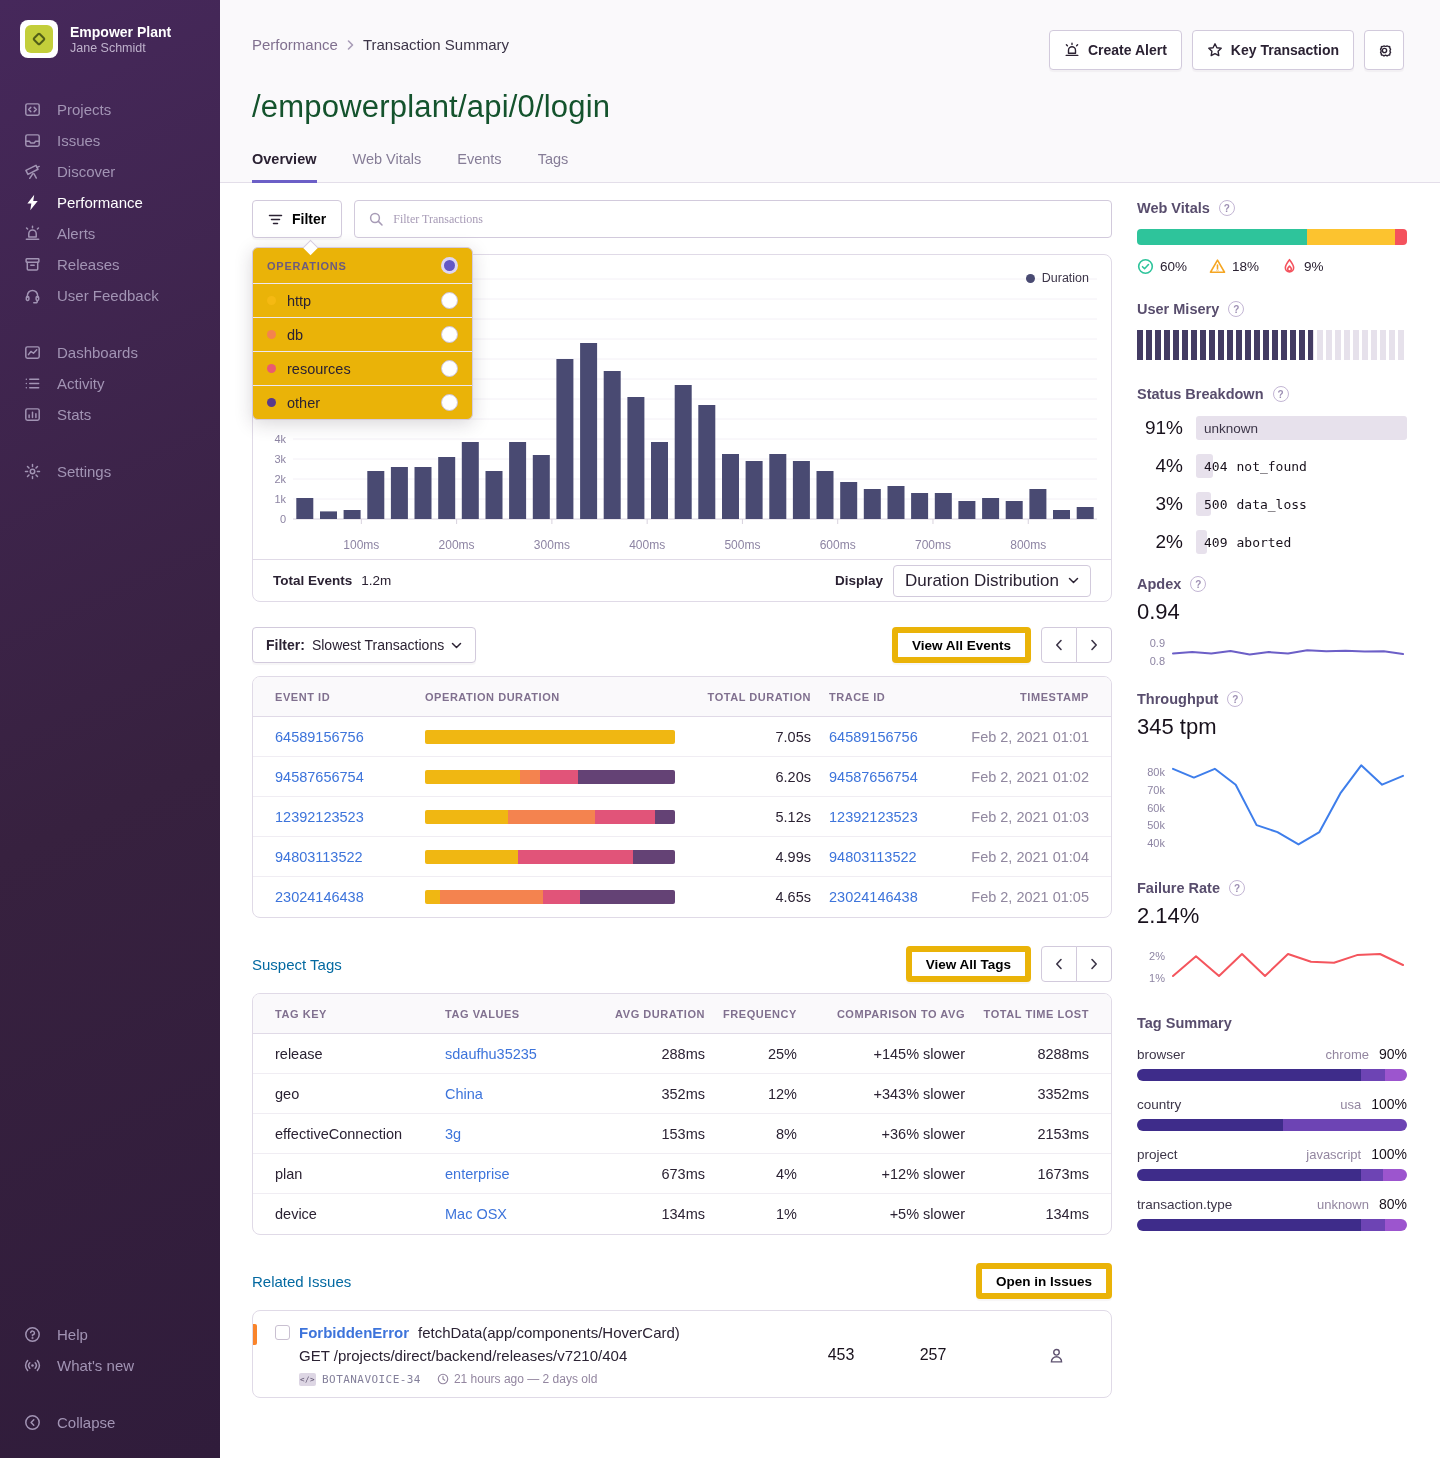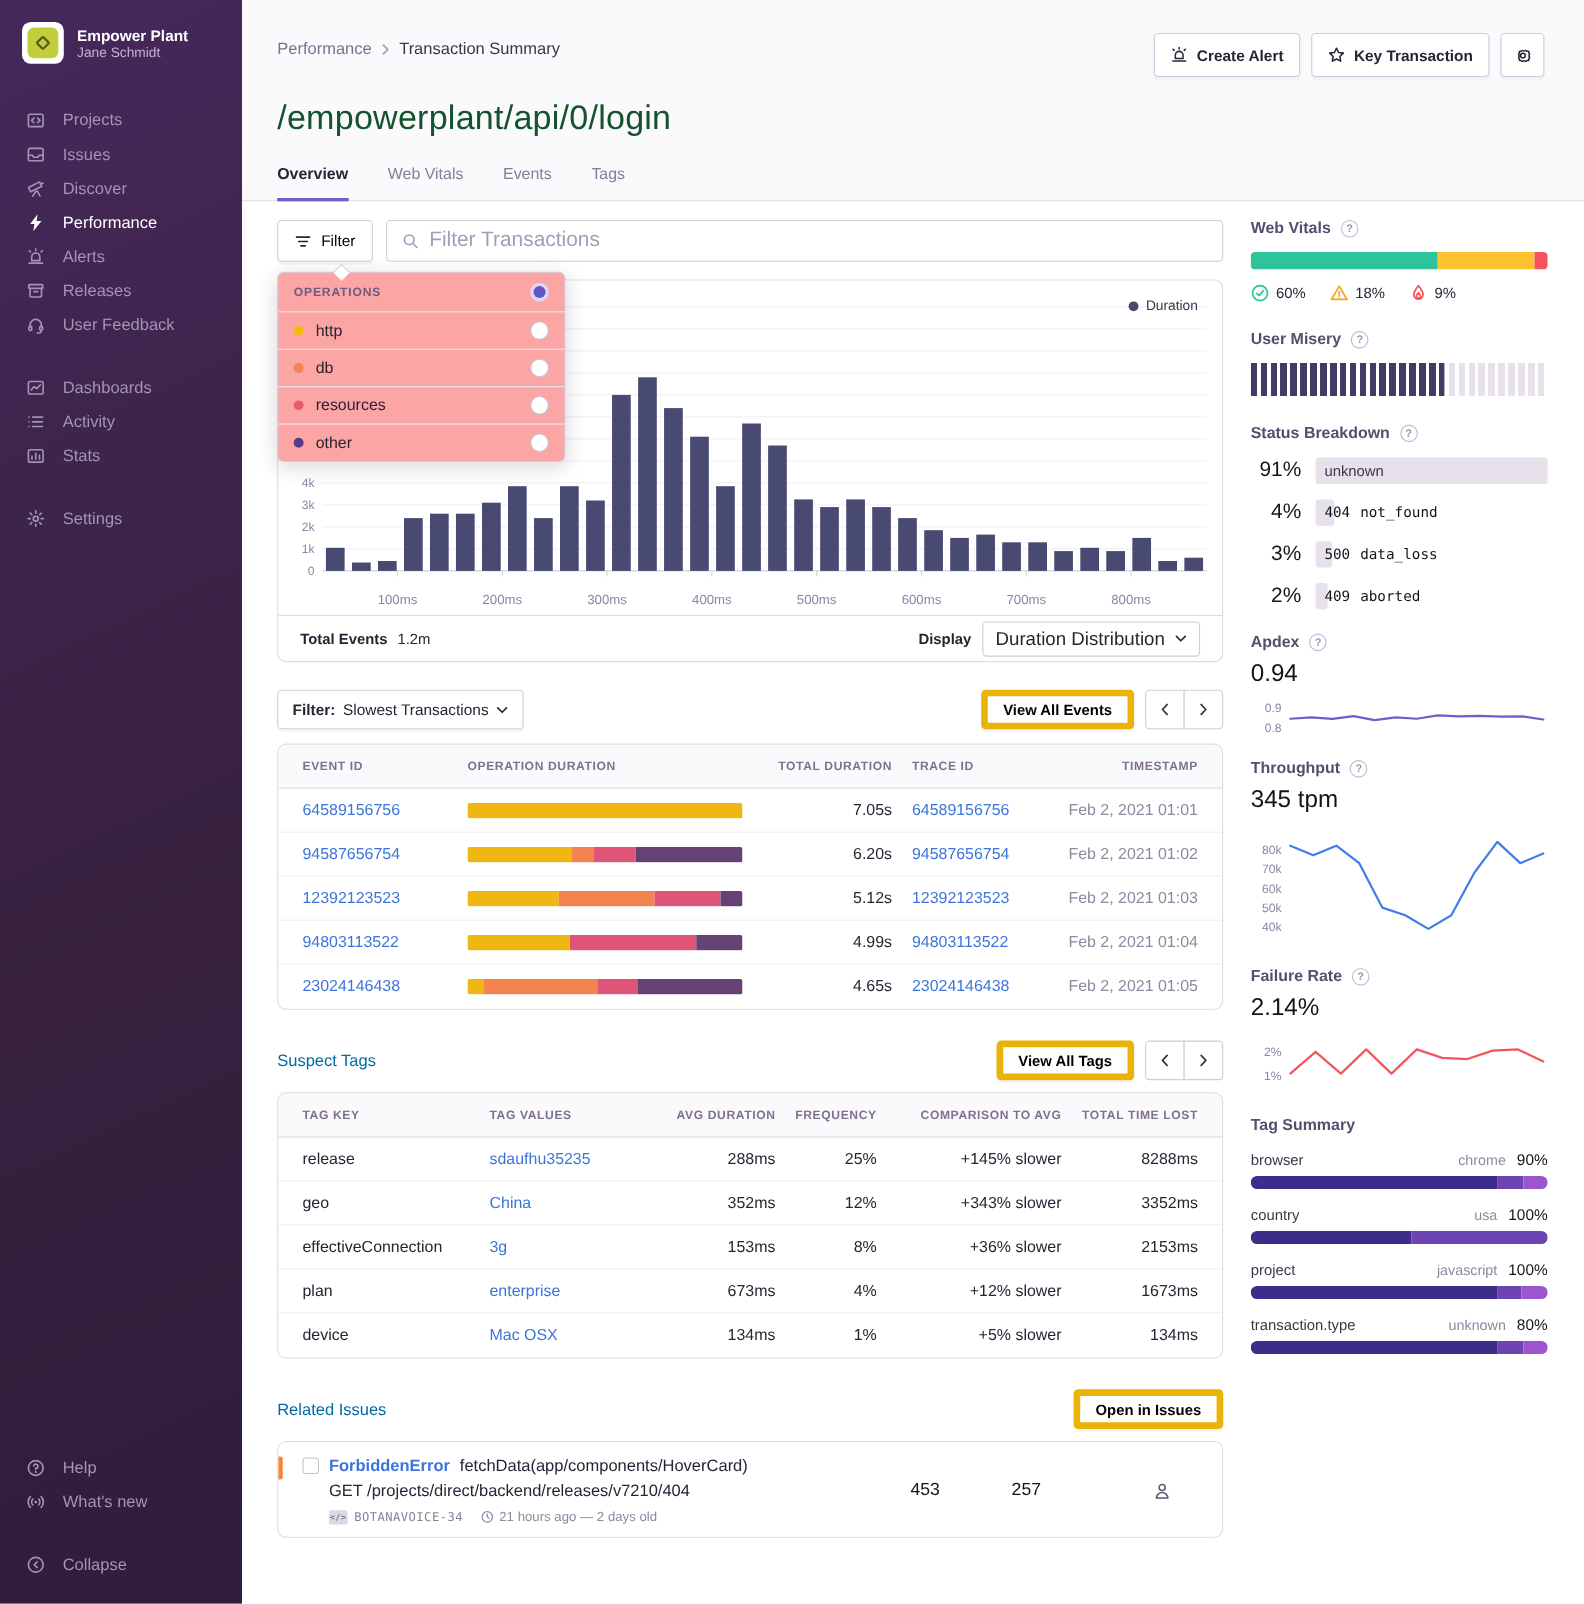--- a/index.html
+++ b/index.html
@@ -34,38 +34,38 @@
   .tabs{display:flex;gap:36px;margin-top:26px}
   .tab{padding-bottom:13px;font-size:14.5px;color:#867D97;border-bottom:3px solid transparent;margin-bottom:-1px;cursor:pointer}
   .tab.active{color:#2B2233;font-weight:700;border-bottom-color:#6C5FC7}
 
   
   .content{display:flex;padding:17px 0 0 32px;background:#fff;flex:1}
   .maincol{width:860px;position:relative}
   .rail{width:270px;margin-left:25px}
 
   .toolbar{display:flex;gap:12px}
-  .filter-btn{height:38px;border:1px solid #D2CADC;border-radius:4px;background:#fff;display:flex;align-items:center;gap:9px;padding:0 15px;font-weight:400;font-size:14px;cursor:pointer;box-shadow:0 2px 1px rgba(43,34,51,.04)}
+  .filter-btn{height:38px;border:1px solid #D2CADC;border-radius:4px;background:#fff;display:flex;align-items:center;gap:9px;padding:0 15px;font-weight:700;font-size:14px;cursor:pointer;box-shadow:0 2px 1px rgba(43,34,51,.04)}
   .search{flex:1;height:38px;border:1px solid #D2CADC;border-radius:4px;background:#fff;display:flex;align-items:center;gap:9px;padding:0 13px}
-  .search input{border:0;outline:0;flex:1;font-size:19px;color:#6d28d9;font-family:Liberation Sans, sans-serif;background:transparent}
+  .search input{border:0;outline:0;flex:1;font-size:12px;color:#6d28d9;font-family:Liberation Serif, serif;background:transparent}
   .search input::placeholder{color:#A79BB6}
 
   
   .card{margin-top:16px;border:1px solid #E0DAE7;border-radius:8px;background:#fff}
   .chart-body{position:relative;height:304px;padding-top:2px}
   .legend{position:absolute;top:16px;right:22px;display:flex;align-items:center;gap:7px;font-size:12.5px;color:#3C3548}
   .legend-dot{width:9px;height:9px;border-radius:50%}
   .chart-footer{border-top:1px solid #E0DAE7;display:flex;align-items:center;padding:0 20px;height:42px}
   .cf-label{font-weight:700;font-size:13.5px;margin-right:9px}
   .cf-value{font-size:13.5px}
   .cf-right{margin-left:auto;display:flex;align-items:center;gap:10px}
   .mini-select{display:flex;align-items:center;gap:9px;height:32px;border:1px solid #D2CADC;border-radius:4px;padding:0 11px;font-size:17px;color:#2B2233;cursor:pointer;background:#fff}
 
   
-  .ops-panel{position:absolute;left:0;top:47px;width:262px;background:#fca5a5;border:1px solid #D5CBE0;border-radius:6px;box-shadow:0 4px 18px rgba(43,34,51,.18);z-index:20}
+  .ops-panel{position:absolute;left:0;top:47px;width:221px;background:#eab308;border:1px solid #D5CBE0;border-radius:6px;box-shadow:0 4px 18px rgba(43,34,51,.18);z-index:20}
   .ops-panel::before{content:"";position:absolute;top:-6px;left:52px;width:10px;height:10px;background:#fff;border-left:1px solid #D5CBE0;border-top:1px solid #D5CBE0;transform:rotate(45deg)}
   .ops-header{display:flex;align-items:center;padding:9px 14px;border-bottom:1px solid #EDE8F1;font-size:11px;font-weight:700;letter-spacing:.07em;color:#6B5B80}
   .ops-item{display:flex;align-items:center;padding:8px 14px;border-bottom:1px solid #EDE8F1;font-size:14.5px;color:#2B2233;cursor:pointer}
   .ops-item:last-child{border-bottom:0}
   .op-dot{width:9px;height:9px;border-radius:50%;margin-right:11px;flex:0 0 9px}
   .radio{margin-left:auto;width:17px;height:17px;border-radius:50%;border:1px solid #CCC3D6;background:#fff;flex:0 0 17px;cursor:pointer}
   .radio.checked{border:0;background:#DDD6F5;position:relative}
   .radio.checked::after{content:"";position:absolute;inset:3px;border-radius:50%;background:#6457C5}
 
   

